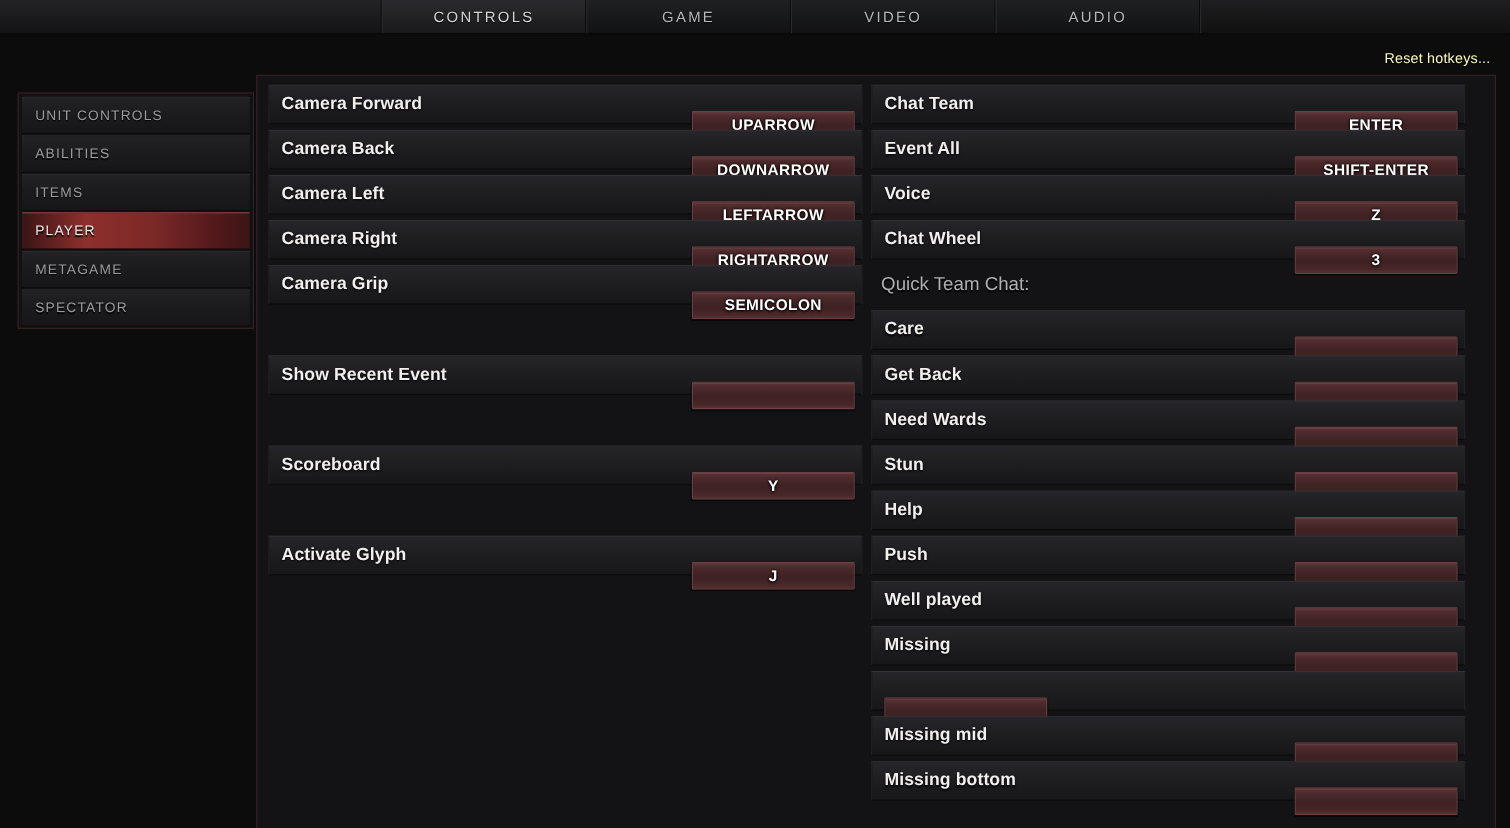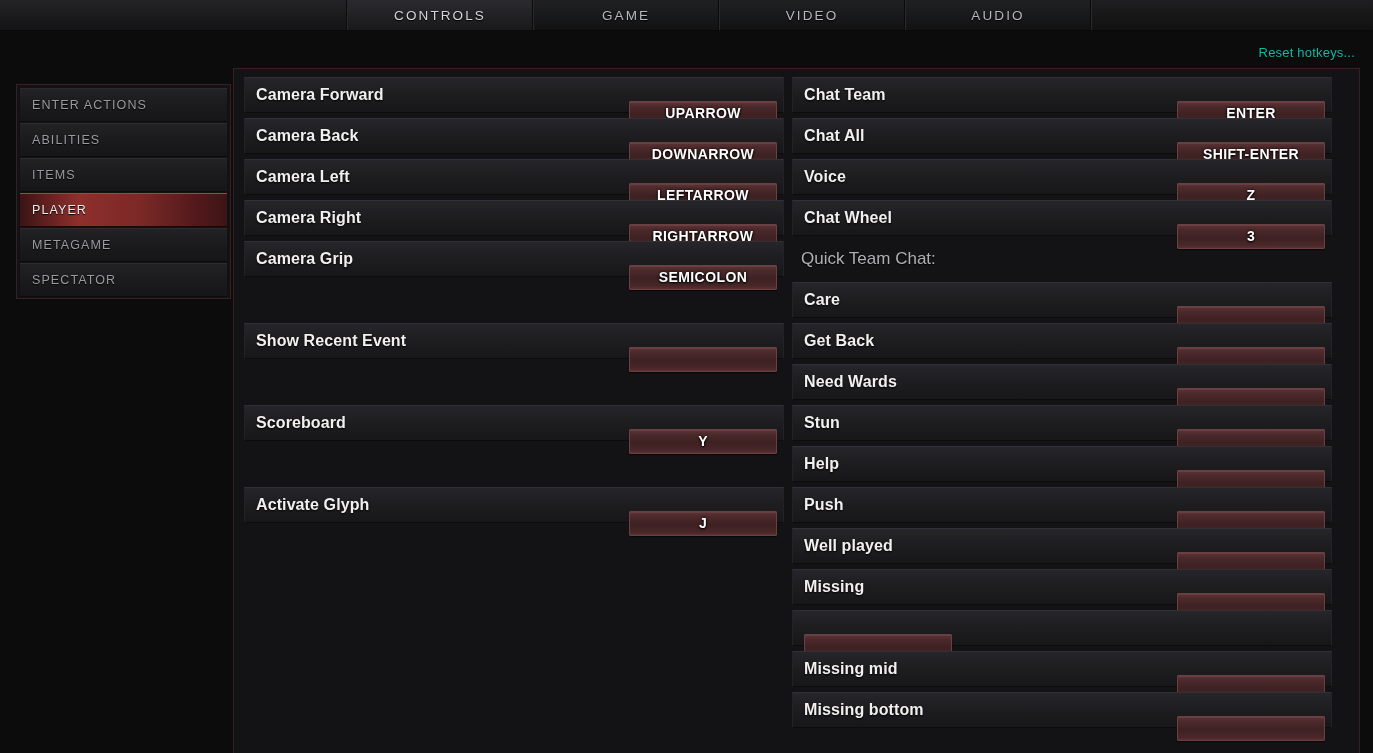--- a/index.html
+++ b/index.html
@@ -41,21 +41,21 @@
   }
   .tabbar .tab-right-fill{
     flex:1; height:100%;
     background:linear-gradient(to bottom,#1f1f22 0%,#181819 45%,#111112 100%);
     border-left:1px solid #2a2a2d;
   }
 
   
   .reset-hotkeys{
     position:absolute; top:45px; right:18px;
-    font-size:13px; color:#14b8a6;
+    font-size:13px; color:#fef9c3;
     letter-spacing:.2px; cursor:pointer;
     text-shadow:0 1px 1px #000;
   }
 
   
   .sidebar{
     position:absolute; left:16px; top:84px;
     width:215px; height:215px;
     background:#121214;
     border:1px solid #3a2023;
@@ -150,21 +150,21 @@
       <div class="tab">AUDIO</div>
     </div>
   <div class="tab-right-fill"></div>
 </div>
 
 <div class="reset-hotkeys">Reset hotkeys...</div>
 
 <div class="sidebar">
   <div id="sidebar-host">
       <div class="side-item">
-        <span>ENTER ACTIONS</span>
+        <span>UNIT CONTROLS</span>
       </div>
       <div class="side-item">
         <span>ABILITIES</span>
       </div>
       <div class="side-item">
         <span>ITEMS</span>
       </div>
       <div class="side-item active">
         <span>PLAYER</span>
       </div>
@@ -214,21 +214,21 @@
         <div class="bind-label">Activate Glyph</div>
         <div class="key-btn">J</div>
       </div>
     </div>
   <div class="col" id="right-col-host">
       <div class="bind-row">
         <div class="bind-label">Chat Team</div>
         <div class="key-btn">ENTER</div>
       </div>
       <div class="bind-row">
-        <div class="bind-label">Chat All</div>
+        <div class="bind-label">Event All</div>
         <div class="key-btn">SHIFT-ENTER</div>
       </div>
       <div class="bind-row">
         <div class="bind-label">Voice</div>
         <div class="key-btn">Z</div>
       </div>
       <div class="bind-row">
         <div class="bind-label">Chat Wheel</div>
         <div class="key-btn">3</div>
       </div>

